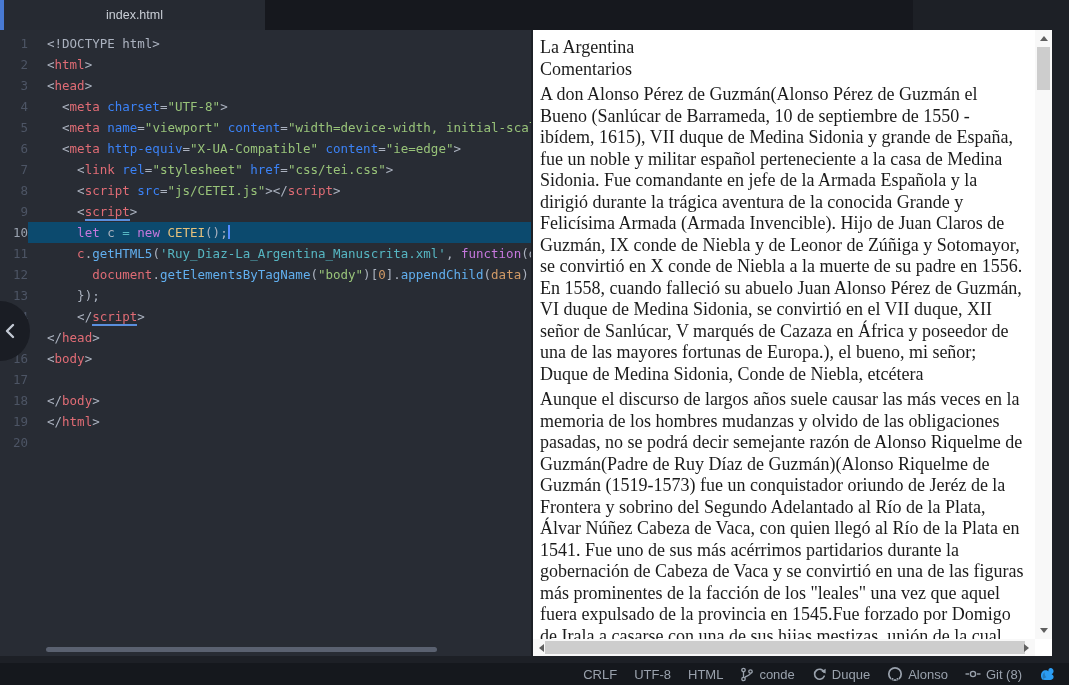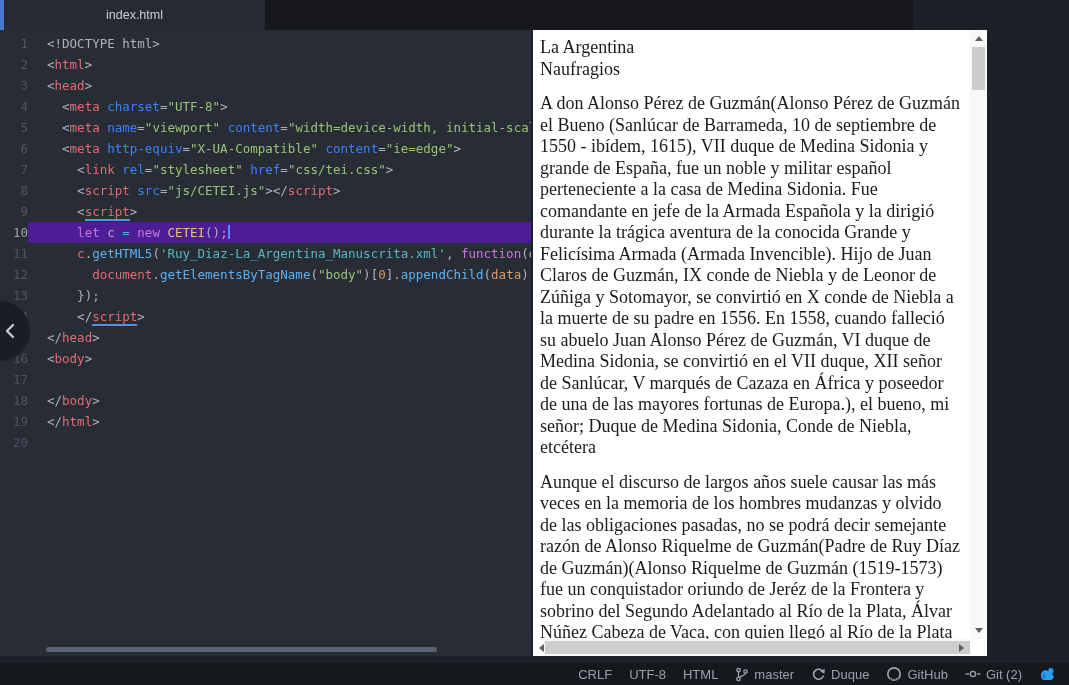--- a/index.html
+++ b/index.html
@@ -11,38 +11,38 @@
   .tab{position:absolute;top:0;height:30px;background:#262a32;color:#c9ced6;font-size:12.5px;
        display:flex;align-items:center;justify-content:center;}
   .tab.t-editor{left:4px;width:261px;}
   .tab.t-preview{left:537px;width:263px;}
   
   .editor{position:absolute;left:0;top:30px;width:531px;height:626px;background:#282c34;overflow:hidden;}
   #code-lines{position:absolute;left:0;top:3px;right:0;font:12.5px/21px "DejaVu Sans Mono",monospace;white-space:pre;}
   .cl{display:flex;height:21px;}
   .ln{width:28px;flex:none;text-align:right;color:#4d5565;}
   .lc{flex:1;padding-left:19px;overflow:hidden;color:#abb2bf;}
-  .cl.active .lc{background:#4c1d95;}
+  .cl.active .lc{background:#0c4a6e;}
   .cl.active .ln{color:#9ba3b0;}
   .tk-p{color:#abb2bf}.tk-t{color:#e06c75}.tk-a{color:#3b82f6}.tk-s{color:#98c379}
   .tk-k{color:#c678dd}.tk-f{color:#61afef}.tk-c{color:#e5c07b}.tk-n{color:#d19a66}
   .tk-y{color:#56b6c2}.tk-o{color:#56b6c2}
   .tk-tu{color:#e06c75;border-bottom:2px solid #5a8fdd;}
   .cursor{display:inline-block;width:2px;height:14px;background:#528bff;vertical-align:-2px;}
   .ed-hscroll{position:absolute;left:46px;bottom:4px;width:391px;height:5px;border-radius:3px;background:#5a6170;}
   .collapse{position:absolute;left:-30px;top:271px;width:60px;height:60px;border-radius:50%;
             background:#1a1d24;z-index:6;}
   .collapse svg{position:absolute;left:33px;top:21px;}
   
-  .preview{position:absolute;left:533px;top:30px;width:454px;height:626px;background:#ffffff;overflow:hidden;}
+  .preview{position:absolute;left:533px;top:30px;width:519px;height:626px;background:#ffffff;overflow:hidden;}
   .pv-text{position:absolute;left:0;top:0;right:17px;bottom:17px;overflow:hidden;
            padding:7px 9px 0 7px;font-family:"Liberation Serif",serif;font-size:18px;
            line-height:21.5px;color:#1b1b1b;}
   .pv-head{margin:0;}
-  p.pv-p{margin:13px 0;}
+  p.pv-p{margin:4px 0;}
   .vscroll{position:absolute;right:0;top:0;width:17px;bottom:17px;background:#f8f8f8;}
   .vthumb{position:absolute;left:2px;top:17px;width:13px;height:43px;background:#cdcdcd;}
   .hscroll{position:absolute;left:0;bottom:0;right:17px;height:17px;background:#f8f8f8;}
   .hthumb{position:absolute;top:2px;left:12px;width:480px;height:13px;background:#cdcdcd;}
   .corner{position:absolute;right:0;bottom:0;width:17px;height:17px;background:#ffffff;}
   .sarrow{position:absolute;width:17px;height:17px;display:flex;align-items:center;justify-content:center;}
   .tri-up{width:0;height:0;border-left:4px solid transparent;border-right:4px solid transparent;border-bottom:5px solid #5f5f5f;}
   .tri-down{width:0;height:0;border-left:4px solid transparent;border-right:4px solid transparent;border-top:5px solid #5f5f5f;}
   .tri-left{width:0;height:0;border-top:4px solid transparent;border-bottom:4px solid transparent;border-right:5px solid #5f5f5f;}
   .tri-right{width:0;height:0;border-top:4px solid transparent;border-bottom:4px solid transparent;border-left:5px solid #5f5f5f;}
@@ -71,21 +71,21 @@
     <div class="collapse">
       <svg width="14" height="18" viewBox="0 0 14 18">
         <polyline points="10,3 4,9 10,15" fill="none" stroke="#c3c9d4" stroke-width="2.4" stroke-linecap="round" stroke-linejoin="round"></polyline>
       </svg>
     </div>
   </div>
 
   <div class="preview">
     <div class="pv-text" id="preview-text">
         <div class="pv-head">La Argentina</div>
-        <div class="pv-head">Naufragios</div>
+        <div class="pv-head">Comentarios</div>
         <p class="pv-p">A don Alonso Pérez de Guzmán(Alonso Pérez de Guzmán el Bueno (Sanlúcar de Barrameda, 10 de septiembre de 1550 - ibídem, 1615), VII duque de Medina Sidonia y grande de España, fue un noble y militar español perteneciente a la casa de Medina Sidonia. Fue comandante en jefe de la Armada Española y la dirigió durante la trágica aventura de la conocida Grande y Felicísima Armada (Armada Invencible). Hijo de Juan Claros de Guzmán, IX conde de Niebla y de Leonor de Zúñiga y Sotomayor, se convirtió en X conde de Niebla a la muerte de su padre en 1556. En 1558, cuando falleció su abuelo Juan Alonso Pérez de Guzmán, VI duque de Medina Sidonia, se convirtió en el VII duque, XII señor de Sanlúcar, V marqués de Cazaza en África y poseedor de una de las mayores fortunas de Europa.), el bueno, mi señor; Duque de Medina Sidonia, Conde de Niebla, etcétera</p>
         <p class="pv-p">Aunque el discurso de largos años suele causar las más veces en la memoria de los hombres mudanzas y olvido de las obligaciones pasadas, no se podrá decir semejante razón de Alonso Riquelme de Guzmán(Padre de Ruy Díaz de Guzmán)(Alonso Riquelme de Guzmán (1519-1573) fue un conquistador oriundo de Jeréz de la Frontera y sobrino del Segundo Adelantado al Río de la Plata, Álvar Núñez Cabeza de Vaca, con quien llegó al Río de la Plata en 1541. Fue uno de sus más acérrimos partidarios durante la gobernación de Cabeza de Vaca y se convirtió en una de las figuras más prominentes de la facción de los "leales" una vez que aquel fuera expulsado de la provincia en 1545.Fue forzado por Domigo de Irala a casarse con una de sus hijas mestizas, unión de la cual nació Ruy Díaz de Guzmán.Bibliografía:Ricardo Lafuente Machaín, Alonso Riquelme de Guzmán, Buenos Aires, Amorrurtu, 1942.Tieffemberg, Silvia, "Estudio Introductorio", en Díaz de Guzmán, Ruy, Argentina. Historia del Descubrimiento y Conquista del Río de la Plata de Ruy Díaz de Guzmán, Buenos Aires, Editorial de la Facultad de Filosofía y Letras-UBA, 2012.Fuentes "Información hecha en Jerez de la Frontera a pedimento de Cabeza de Vaca para verificar ciertas cartas", en Núñez Cabeza de Vaca, Álvar, Relación de los Naufragios y Comentarios de Álvar Núñez</p>
       </div>
 
     <div class="vscroll">
       <div class="sarrow" style="top:0;left:0;">
           <div class="tri-up"></div>
         </div>
       <div class="vthumb"></div>
       <div class="sarrow" style="bottom:0;left:0;">
@@ -115,44 +115,44 @@
     <div class="sb-item">
       <span>HTML</span>
     </div>
     <div class="sb-item">
       <svg width="14" height="15" viewBox="0 0 14 15">
         <circle cx="3.5" cy="3" r="1.7" fill="none" stroke="#9aa2ad" stroke-width="1.3"></circle>
         <circle cx="3.5" cy="12" r="1.7" fill="none" stroke="#9aa2ad" stroke-width="1.3"></circle>
         <circle cx="10.5" cy="4.5" r="1.7" fill="none" stroke="#9aa2ad" stroke-width="1.3"></circle>
         <path d="M3.5 4.7 V10.3 M10.5 6.2 C10.5 8.6 6.5 8.2 4.6 10.6" fill="none" stroke="#9aa2ad" stroke-width="1.3"></path>
       </svg>
-      <span>master</span>
+      <span>conde</span>
     </div>
     <div class="sb-item">
       <svg width="15" height="15" viewBox="0 0 15 15">
         <path d="M12.2 9.2 A5 5 0 1 1 12.2 5.2" fill="none" stroke="#9aa2ad" stroke-width="1.6" stroke-linecap="round"></path>
         <polygon points="13.6,1.8 13.6,6.4 9.4,4.6" fill="#9aa2ad"></polygon>
       </svg>
       <span>Duque</span>
     </div>
     <div class="sb-item">
       <svg width="16" height="16" viewBox="0 0 16 16">
         <circle cx="8" cy="8" r="6.2" fill="none" stroke="#9aa2ad" stroke-width="1.7"></circle>
         <path d="M5.6 14.2 v-2.2 c0-.7.3-1.2.7-1.5 M10.4 14.2 v-2.4 c0-.5-.2-1-.5-1.3" fill="none" stroke="#15181d" stroke-width="2.4"></path>
         <path d="M5.6 13.8 v-1.8 M10.4 13.8 v-1.8" fill="none" stroke="#9aa2ad" stroke-width="1.5"></path>
       </svg>
-      <span>GitHub</span>
+      <span>Alonso</span>
     </div>
     <div class="sb-item">
       <svg width="16" height="14" viewBox="0 0 16 14">
         <line x1="0.5" y1="7" x2="4" y2="7" stroke="#9aa2ad" stroke-width="1.4"></line>
         <circle cx="8" cy="7" r="2.6" fill="none" stroke="#9aa2ad" stroke-width="1.4"></circle>
         <line x1="12" y1="7" x2="15.5" y2="7" stroke="#9aa2ad" stroke-width="1.4"></line>
       </svg>
-      <span>Git (2)</span>
+      <span>Git (8)</span>
     </div>
     <div class="sb-item">
       <svg width="17" height="16" viewBox="0 0 17 16">
         <path d="M3.2 13.5 C1.2 10.5 1.6 6.2 4.8 4.6 c2-.9 3.8-.3 4.6.6 C9 3.2 10.4 1.6 12.2 2 c2 .5 2.8 2.6 2.2 4.3 -.3.9-1 1.6-1.8 2 1.2.4 2 1.4 2 2.7 0 1.8-1.6 2.9-3.4 2.9 H6 c-1.2 0-2.2-.1-2.8-.4z" fill="#2b9df4"></path>
         <path d="M4.2 12.8 C3 10.4 3.6 7.4 5.8 6.3 c-.4 2 .2 3.8 1.6 4.9z" fill="#15181d" opacity="0.25"></path>
       </svg>
     </div>
   </div>
 
 </div>

